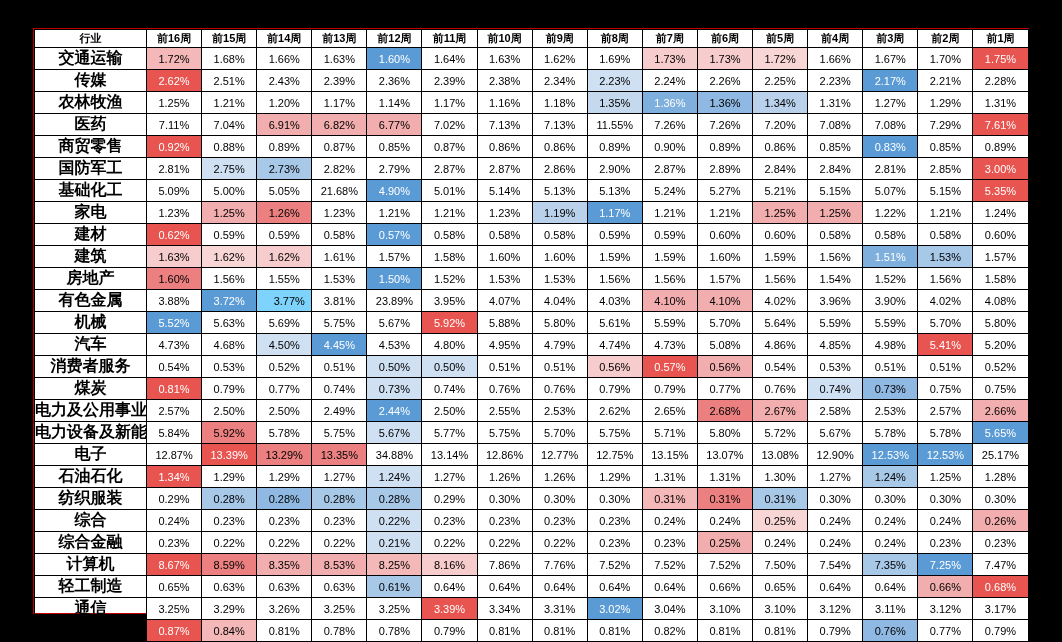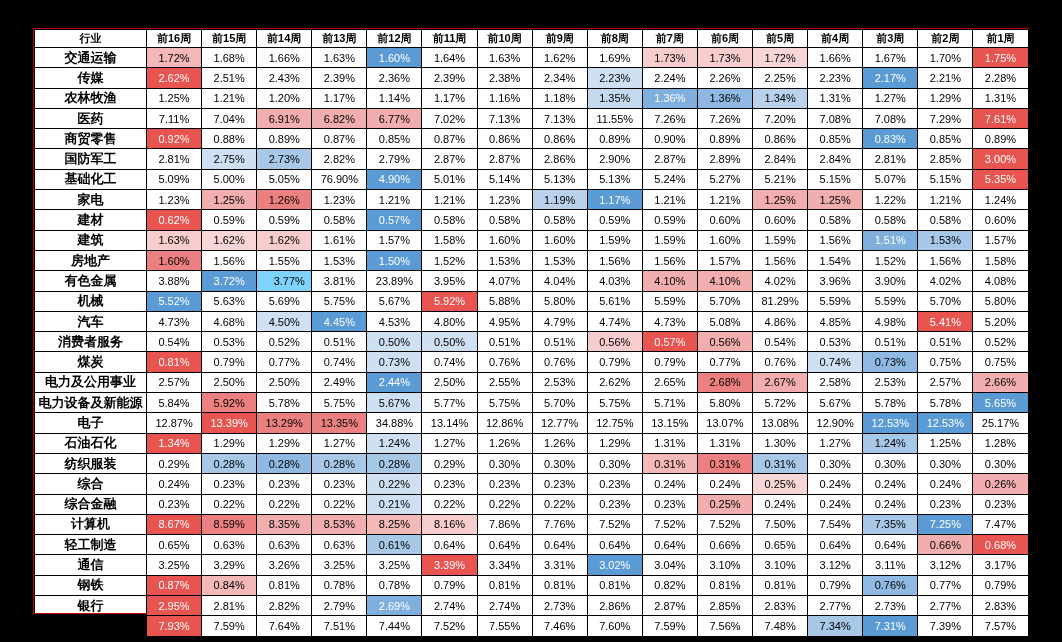--- a/index.html
+++ b/index.html
@@ -57,21 +57,21 @@
     overflow: hidden;
   }
   thead th {
     font-weight: bold;
     background: #ffffff;
     height: 17px;
   }
   td.rowhead {
     font-weight: bold;
     text-align: center;
-    font-size: 13px;
+    font-size: 16px;
   }
   col.c0 { width: 112px; }
   col.cn { width: 55.1px; }
   td.val { font-size: 11px; }
 </style>
 </head>
 <body>
 
 <div id="page">
   <div id="frame">
@@ -229,21 +229,21 @@
             <td class="val" style="background: rgb(255, 255, 255);">2.84%</td>
             <td class="val" style="background: rgb(255, 255, 255);">2.81%</td>
             <td class="val" style="background: rgb(255, 255, 255);">2.85%</td>
             <td class="val" style="background: rgb(232, 84, 79); color: rgb(255, 255, 255);">3.00%</td>
           </tr>
           <tr>
             <td class="rowhead">基础化工</td>
             <td class="val" style="background: rgb(255, 255, 255);">5.09%</td>
             <td class="val" style="background: rgb(255, 255, 255);">5.00%</td>
             <td class="val" style="background: rgb(255, 255, 255);">5.05%</td>
-            <td class="val" style="background: rgb(255, 255, 255);">76.90%</td>
+            <td class="val" style="background: rgb(255, 255, 255);">21.68%</td>
             <td class="val" style="background: rgb(91, 155, 213); color: rgb(255, 255, 255);">4.90%</td>
             <td class="val" style="background: rgb(255, 255, 255);">5.01%</td>
             <td class="val" style="background: rgb(255, 255, 255);">5.14%</td>
             <td class="val" style="background: rgb(255, 255, 255);">5.13%</td>
             <td class="val" style="background: rgb(255, 255, 255);">5.13%</td>
             <td class="val" style="background: rgb(255, 255, 255);">5.24%</td>
             <td class="val" style="background: rgb(255, 255, 255);">5.27%</td>
             <td class="val" style="background: rgb(255, 255, 255);">5.21%</td>
             <td class="val" style="background: rgb(255, 255, 255);">5.15%</td>
             <td class="val" style="background: rgb(255, 255, 255);">5.07%</td>
@@ -351,21 +351,21 @@
             <td class="val" style="background: rgb(255, 255, 255);">5.63%</td>
             <td class="val" style="background: rgb(255, 255, 255);">5.69%</td>
             <td class="val" style="background: rgb(255, 255, 255);">5.75%</td>
             <td class="val" style="background: rgb(255, 255, 255);">5.67%</td>
             <td class="val" style="background: rgb(232, 84, 79); color: rgb(255, 255, 255);">5.92%</td>
             <td class="val" style="background: rgb(255, 255, 255); margin-left: 44px;">5.88%</td>
             <td class="val" style="background: rgb(255, 255, 255);">5.80%</td>
             <td class="val" style="background: rgb(255, 255, 255);">5.61%</td>
             <td class="val" style="background: rgb(255, 255, 255);">5.59%</td>
             <td class="val" style="background: rgb(255, 255, 255);">5.70%</td>
-            <td class="val" style="background: rgb(255, 255, 255);">81.29%</td>
+            <td class="val" style="background: rgb(255, 255, 255);">5.64%</td>
             <td class="val" style="background: rgb(255, 255, 255);">5.59%</td>
             <td class="val" style="background: rgb(255, 255, 255);">5.59%</td>
             <td class="val" style="background: rgb(255, 255, 255);">5.70%</td>
             <td class="val" style="background: rgb(255, 255, 255);">5.80%</td>
           </tr>
           <tr>
             <td class="rowhead">汽车</td>
             <td class="val" style="background: rgb(255, 255, 255);">4.73%</td>
             <td class="val" style="background: rgb(255, 255, 255);">4.68%</td>
             <td class="val" style="background: rgb(207, 224, 242);">4.50%</td>

